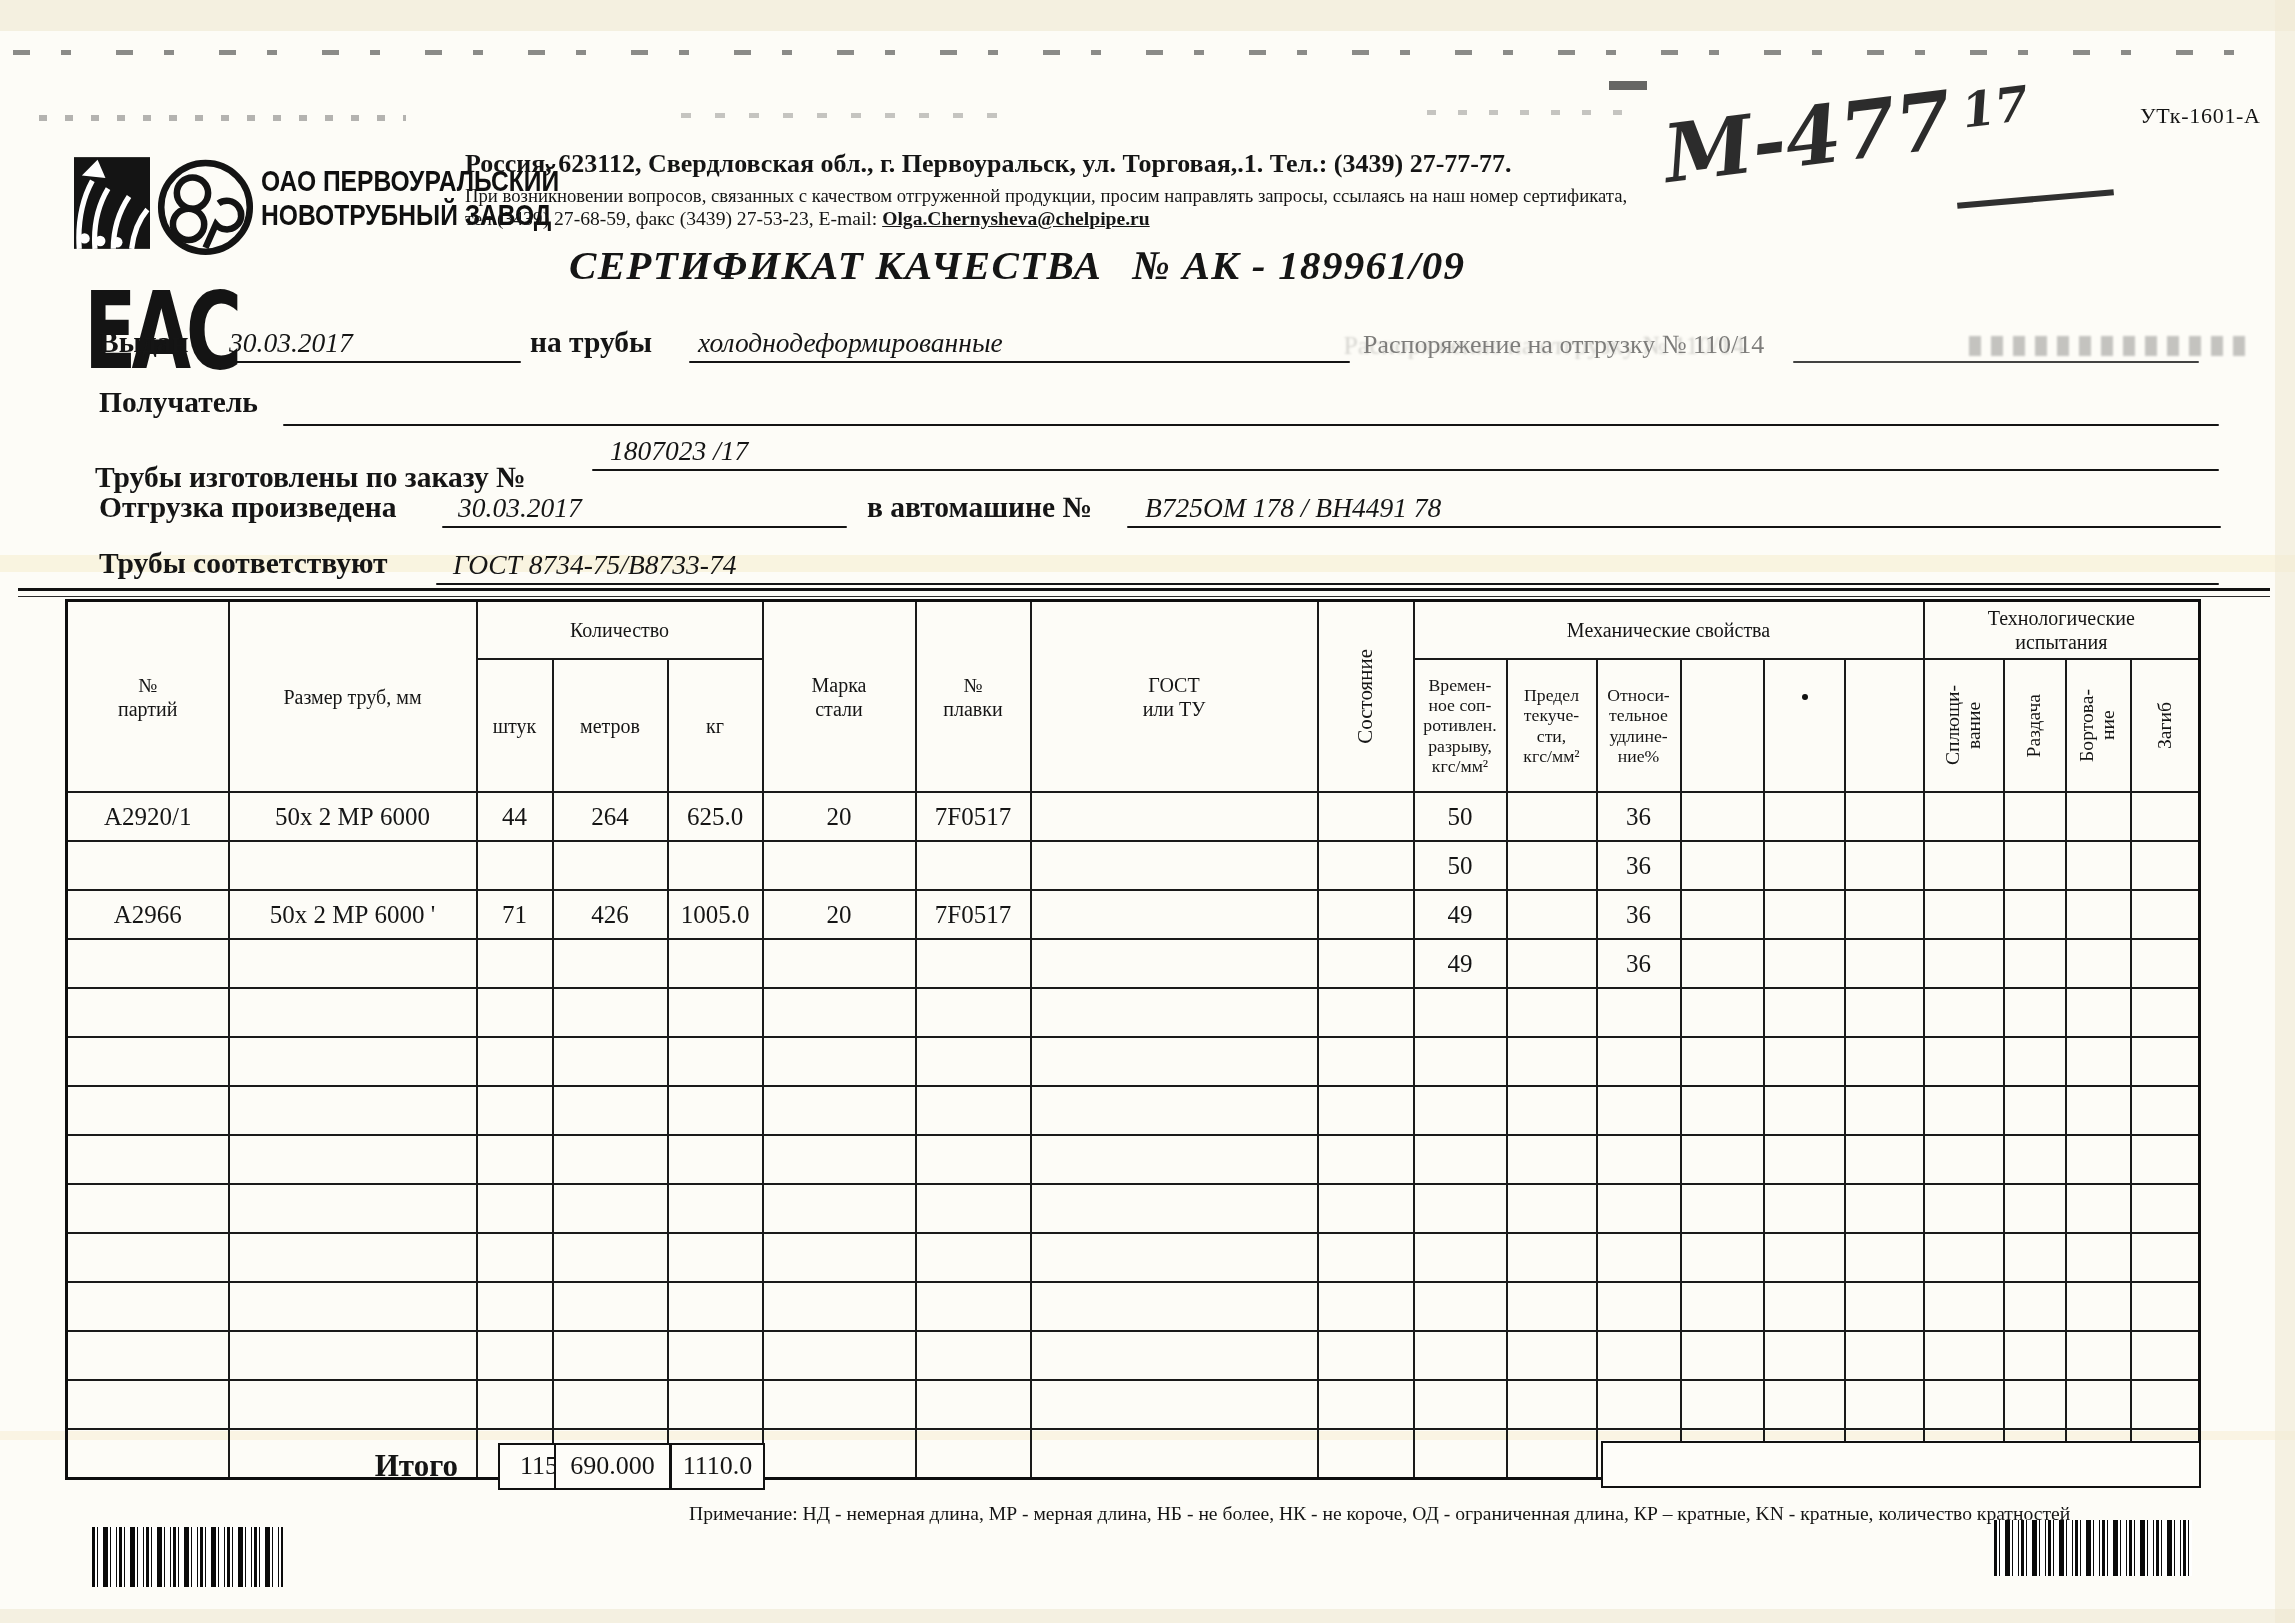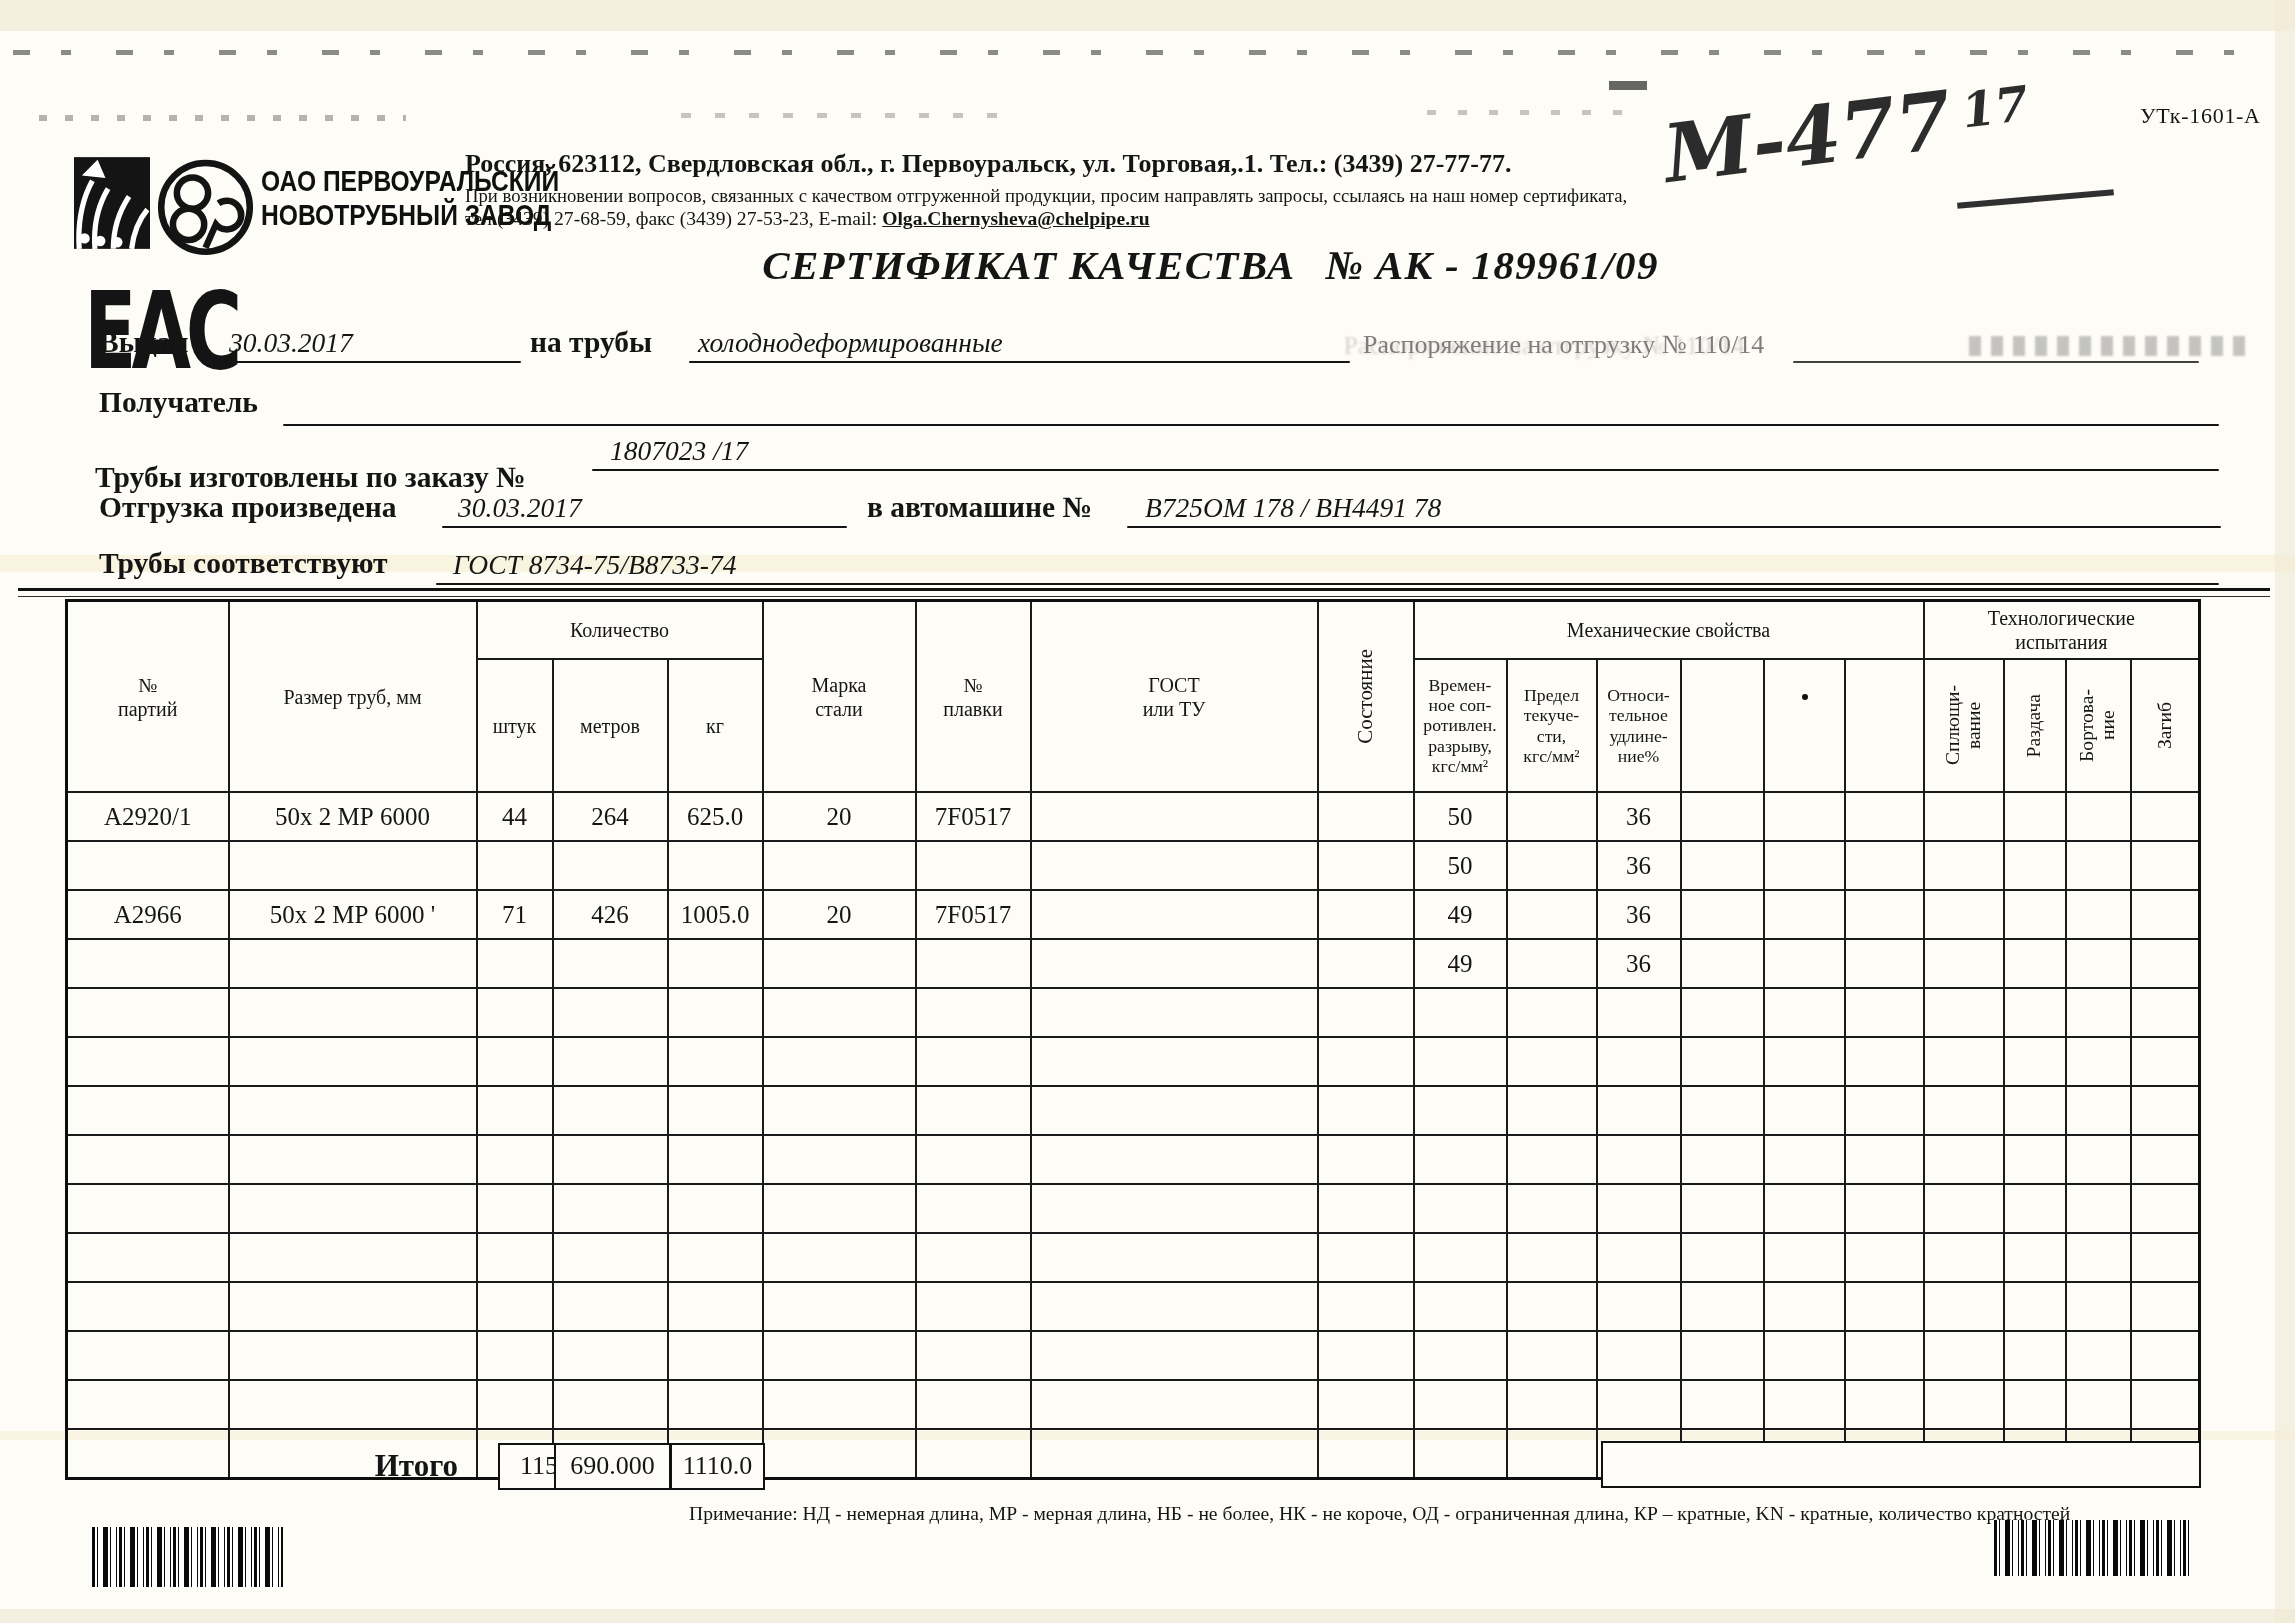--- a/index.html
+++ b/index.html
@@ -36,21 +36,21 @@
     font-family:"Liberation Sans",sans-serif;font-weight:700;font-size:30px;
     transform:scaleX(.82);transform-origin:left top;white-space:nowrap;color:#101010;}
   .eac{position:absolute;left:84px;top:270px;font-family:"DejaVu Sans",sans-serif;
     font-weight:900;font-size:77px;letter-spacing:-5.2px;transform:scaleY(1.38);transform-origin:left top;color:#141414;}
 
   
   .addr1{position:absolute;left:465px;top:149px;font-size:26px;font-weight:bold;white-space:nowrap;text-align:center;}
   .addr2{position:absolute;left:465px;top:185px;font-size:18.7px;white-space:nowrap;}
   .addr3{position:absolute;left:465px;top:208px;font-size:19.6px;white-space:nowrap;}
   .addr3 .email{font-weight:bold;text-decoration:underline;}
-  .doc-title{position:absolute;left:569px;top:241px;width:1283px;text-align:center;
+  .doc-title{position:absolute;left:569px;top:241px;width:1283px;text-align:left;
     font-size:41px;font-weight:bold;font-style:italic;letter-spacing:1.3px;white-space:nowrap;}
   .doc-title .num{margin-left:30px;}
 
   
   .handwriting{position:absolute;left:1663px;top:85px;transform:rotate(-7deg);
     font-family:"DejaVu Serif",serif;font-style:italic;font-weight:bold;
     font-size:80px;color:#1b1b1b;opacity:.92;white-space:nowrap;}
   .handwriting .frac{font-size:48px;vertical-align:18.3px;margin-left:11.8px;}
   .hw-bar{position:absolute;left:1957px;top:196px;width:157px;height:5.9px;background:#191919;
     transform:rotate(-5deg);opacity:.9;}

